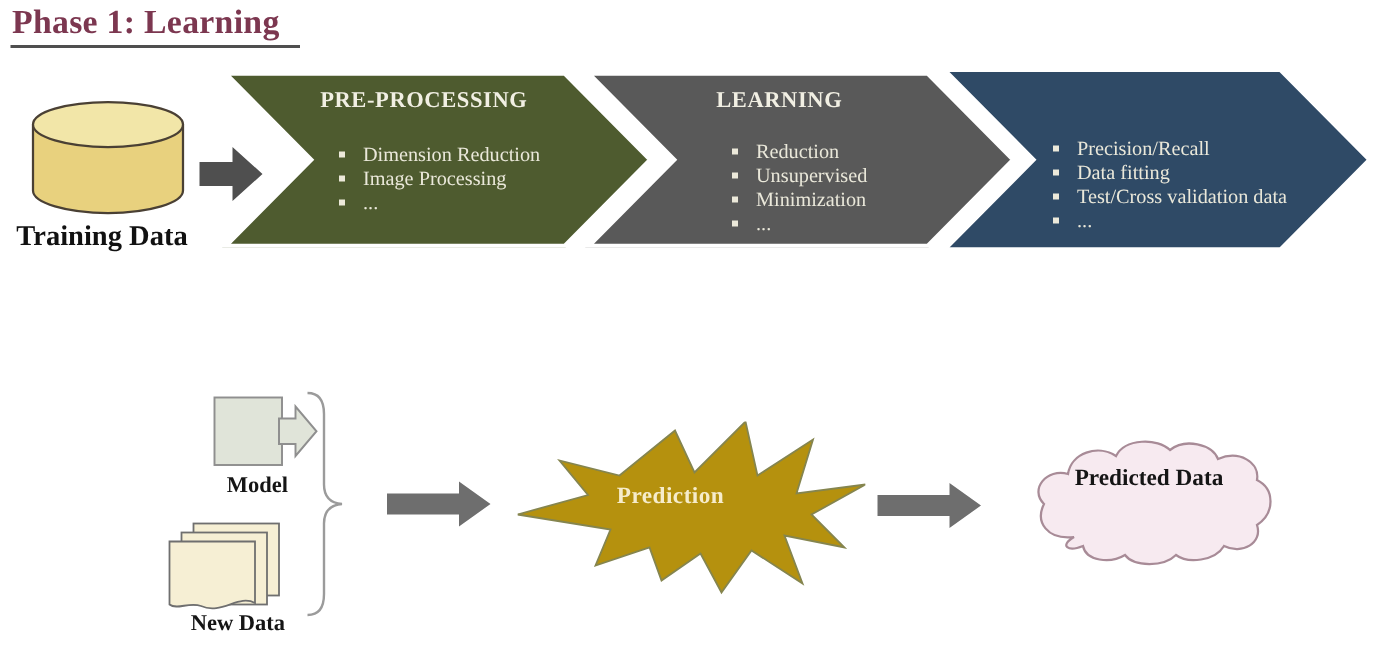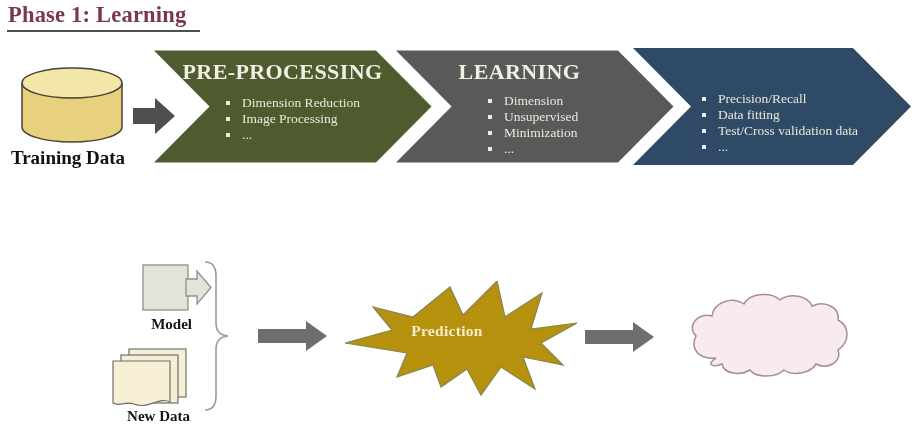--- a/index.html
+++ b/index.html
@@ -1,21 +1,21 @@
 <!DOCTYPE html>
 <html><head>
 <meta charset="utf-8">
 <style>
   html,body{margin:0;padding:0;background:#fff;}
   .canvas{position:relative;width:919px;height:431px;background:#ffffff;overflow:hidden;
           font-family:"Liberation Serif", serif;color:#111;}
   .abs{position:absolute;}
   .ptitle{font-weight:bold;font-size:22.5px;color:#7c3750;letter-spacing:.2px;
           border-bottom:2px solid #4f4f4f;padding:0 14px 2px 1px;display:inline-block;}
-  .chev-title{font-weight:bold;font-size:22px;letter-spacing:.4px;color:#f1efe3;text-align:center;}
+  .chev-title{font-weight:bold;font-size:15px;letter-spacing:.4px;color:#f1efe3;text-align:center;}
   .chev-list{list-style:none;margin:0;padding:0;font-size:13.5px;color:#eae8da;}
   .chev-list li{line-height:14px;margin-bottom:2px;white-space:nowrap;}
   .blt{display:inline-block;width:4px;height:4px;background:#ece9da;margin-right:12px;vertical-align:2px;}
   .shape-label{font-weight:bold;font-size:15px;color:#151515;text-align:right;}
   .src-label{font-weight:bold;font-size:19px;color:#111;text-align:center;}
   .burst-label{font-weight:bold;font-size:15.5px;color:#f6eccb;text-align:center;letter-spacing:.3px;}
   .cloud-label{font-weight:bold;font-size:15.5px;color:#151515;text-align:center;line-height:18px;}
   svg{display:block;}
 </style>
 </head>
@@ -45,21 +45,21 @@
 
   <div class="abs chev-title" style="left:170px;top:59px;width:225px;">PRE-PROCESSING</div>
   <ul class="abs chev-list" style="left:226px;top:96px;">
     <li><span class="blt"></span><span>Dimension Reduction</span></li>
     <li><span class="blt"></span><span>Image Processing</span></li>
     <li><span class="blt"></span><span>...</span></li>
   </ul>
 
   <div class="abs chev-title" style="left:407px;top:59px;width:225px;">LEARNING</div>
   <ul class="abs chev-list" style="left:488px;top:94px;">
-    <li><span class="blt"></span><span>Dimension</span></li>
+    <li><span class="blt"></span><span>Reduction</span></li>
     <li><span class="blt"></span><span>Unsupervised</span></li>
     <li><span class="blt"></span><span>Minimization</span></li>
     <li><span class="blt"></span><span>...</span></li>
   </ul>
 
   <ul class="abs chev-list" style="left:702px;top:92px;">
     <li><span class="blt"></span><span>Precision/Recall</span></li>
     <li><span class="blt"></span><span>Data fitting</span></li>
     <li><span class="blt"></span><span>Test/Cross validation data</span></li>
     <li><span class="blt"></span><span>...</span></li>
@@ -92,14 +92,15 @@
   </svg>
   <div class="abs burst-label" style="left:372px;top:322px;width:150px;">Prediction</div>
 
   <svg class="abs" style="left:584px;top:321px;" width="72" height="32" viewBox="0 0 72 32">
     <polygon points="1,9 49,9 49,1 70,16 49,31 49,23 1,23" fill="#6e6e6e"></polygon>
   </svg>
 
   <svg class="abs" style="left:688px;top:292px;" width="162" height="88" viewBox="0 0 162 88">
     <path d="M28,66 C10,68 2,56 8,44 C-2,34 10,20 24,24 C26,10 44,4 56,12 C62,0 84,0 92,8 C102,0 120,4 124,14 C138,8 152,16 150,28 C162,34 162,50 150,58 C154,70 140,78 128,72 C122,82 104,84 96,78 C88,86 68,86 62,78 C52,84 36,82 34,72 C24,76 18,72 28,66 Z" fill="#f7eaf0" stroke="#a88b97" stroke-width="1.5"></path>
   </svg>
+  <div class="abs cloud-label" style="left:716px;top:310px;width:100px;">Predicted Data</div>
 
 </div>
 
 </body></html>

